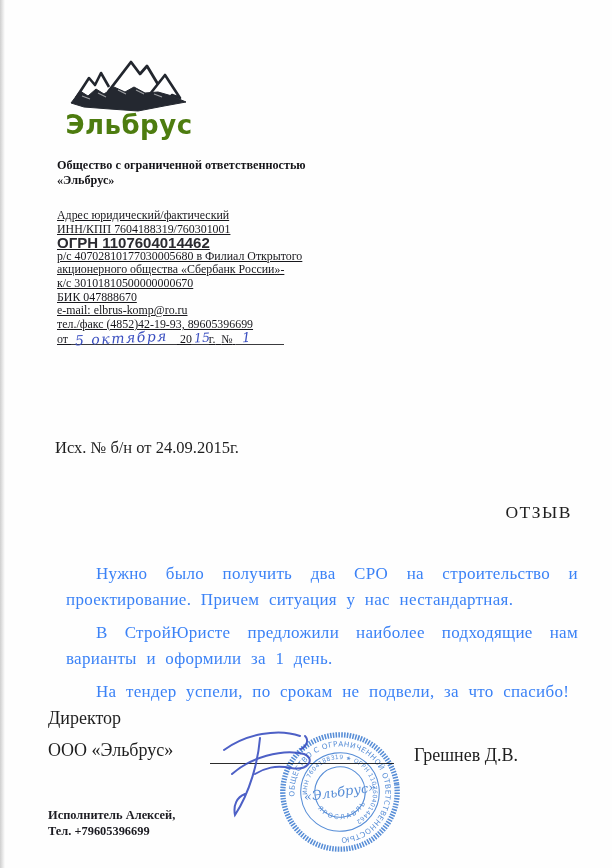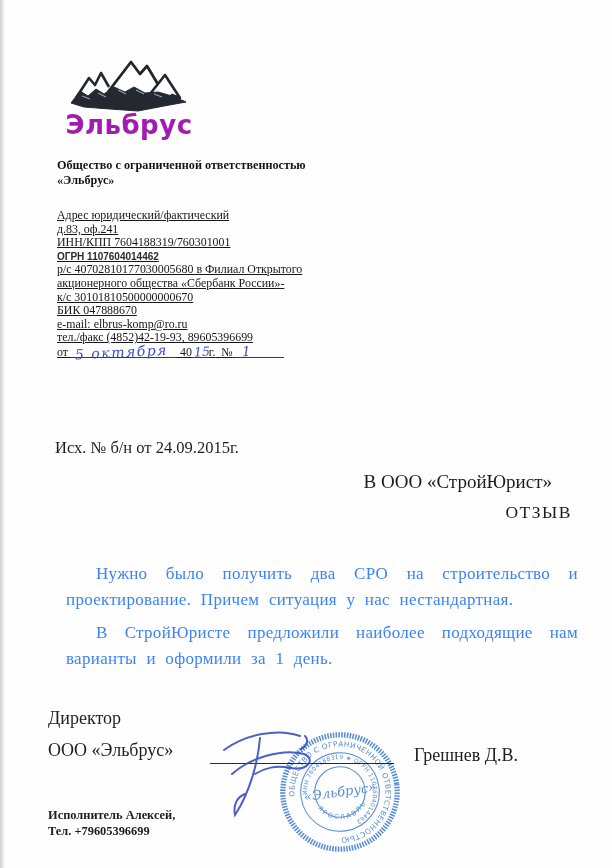--- a/index.html
+++ b/index.html
@@ -13,34 +13,34 @@
   }
   .scan-edge{
     position:absolute;left:0;top:0;width:5px;height:100%;
     background:linear-gradient(90deg,#cfcfcf,rgba(255,255,255,0));
   }
   
   .logo{position:absolute;left:64px;top:58px;width:130px;text-align:center;}
   .logo svg{display:block;margin:0 auto;}
   .brand{
     font-family:"DejaVu Sans", sans-serif;
-    font-weight:700;font-size:26px;color:#a21caf;letter-spacing:.5px;
+    font-weight:700;font-size:26px;color:#4d7c0f;letter-spacing:.5px;
     margin-top:-2px;
   }
   
   .company-name{
     position:absolute;left:57px;top:158px;width:330px;
     font-weight:bold;font-size:12.2px;line-height:15px;color:#141418;
   }
   .company-details{
     position:absolute;left:57px;top:209px;width:340px;
     font-size:11.9px;line-height:13.6px;color:#17171c;text-decoration:underline;
   }
   .company-details .line{white-space:nowrap;}
-  .line-ogrn{font-family:"Liberation Sans", sans-serif;font-weight:bold;font-size:10px;color:#2a2a30;}
+  .line-ogrn{font-family:"Liberation Sans", sans-serif;font-weight:bold;font-size:15px;color:#2a2a30;}
   .date-line{margin-top:.5px;white-space:nowrap;}
   .blank{
     display:inline-block;border-bottom:1.2px solid #3a3a3e;
     height:12px;vertical-align:-2px;position:relative;
   }
   .blank.day{width:106px;}
   .blank.yr{width:17px;}
   .blank.num{width:48px;}
   .hand{
     position:absolute;left:4px;bottom:-1px;
@@ -92,45 +92,44 @@
     <div class="brand">Эльбрус</div>
   </div>
 
   <div class="company-name">
     <div>Общество с ограниченной ответственностью</div>
     <div>«Эльбрус»</div>
   </div>
 
   <div class="company-details">
     <div class="line">Адрес  юридический/фактический</div>
-    <div class="line">д.83, оф.241</div>
     <div class="line">ИНН/КПП 7604188319/760301001</div>
     <div class="line line-ogrn">ОГРН 1107604014462</div>
     <div class="line">р/с 40702810177030005680 в Филиал Открытого</div>
     <div class="line">акционерного общества «Сбербанк России»-</div>
     <div class="line">к/с 30101810500000000670</div>
     <div class="line">БИК 047888670</div>
     <div class="line">e-mail: elbrus-komp@ro.ru</div>
     <div class="line">тел./факс (4852)42-19-93, 89605396699</div>
     <div class="date-line">
       <span>от</span>
       <span class="blank day"><span class="hand day-text">5 октября</span></span>
-      <span>40</span><span class="blank yr"><span class="hand yr-text">15</span></span><span>г.</span>
+      <span>20</span><span class="blank yr"><span class="hand yr-text">15</span></span><span>г.</span>
       &nbsp;<span>№</span>
       <span class="blank num"><span class="hand num-text">1</span></span>
     </div>
   </div>
 
   <div class="ref-line">Исх. № б/н от 24.09.2015г.</div>
-  <div class="recipient">В ООО «СтройЮрист»</div>
   <div class="title">ОТЗЫВ</div>
 
   <div class="body-text">
     <p>Нужно было получить два СРО на строительство и проектирование. Причем ситуация у нас нестандартная.</p>
     <p>В СтройЮристе предложили наиболее подходящие нам варианты и оформили за 1 день.</p>
+    <p>На тендер успели, по срокам не подвели, за что спасибо!</p>
   </div>
 
   <div class="role1">Директор</div>
   <div class="role2">ООО «Эльбрус»</div>
   <div class="sig-line"></div>
   <div class="sig-name">Грешнев Д.В.</div>
 
   <svg class="stamp" viewBox="0 0 130 130">
     <g transform="rotate(-8 65 65)" fill="none" stroke="#3f7ed2">
       <circle cx="65" cy="65" r="59" stroke-width="5.5" stroke-dasharray="1.6 1.3"></circle>

